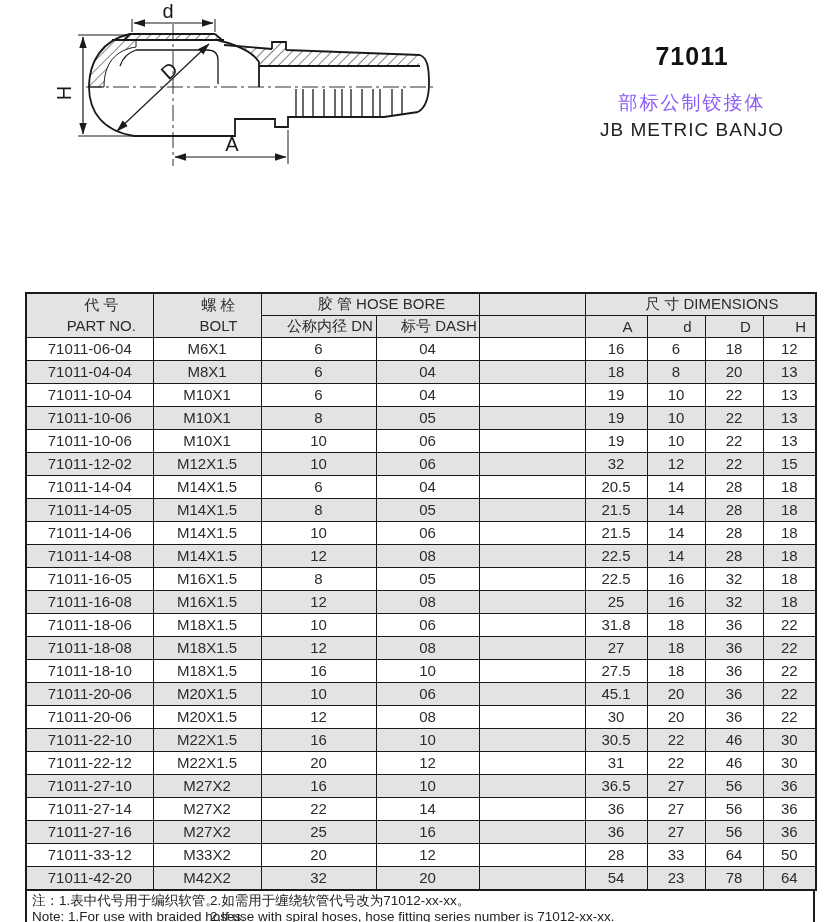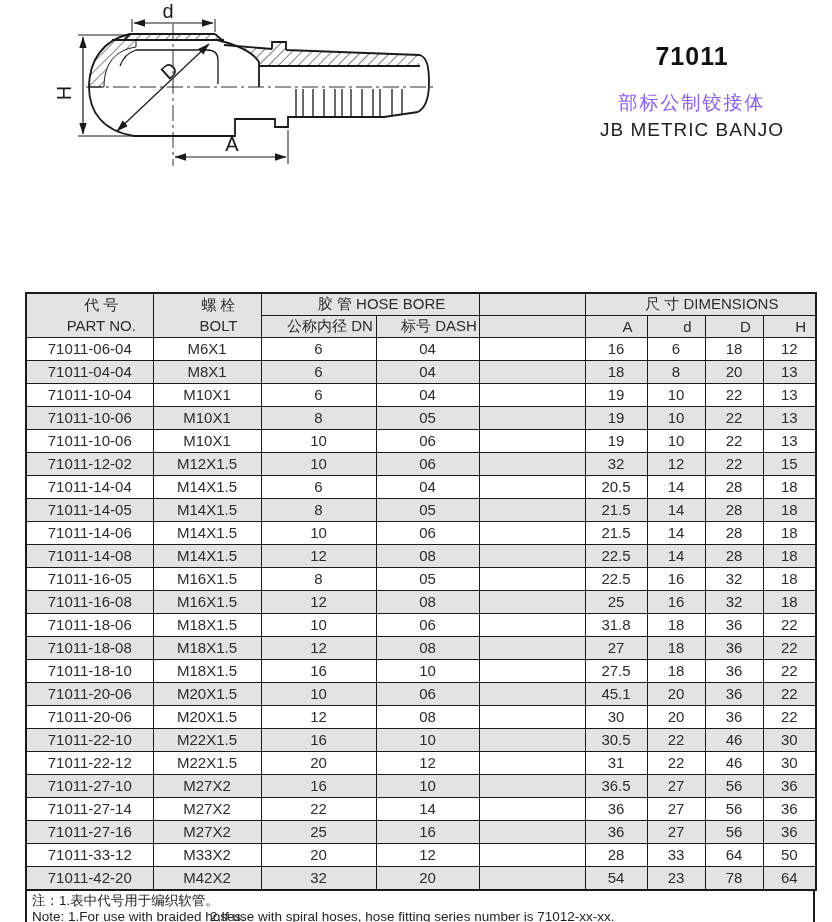--- a/index.html
+++ b/index.html
@@ -482,20 +482,21 @@
             <td>23</td>
             <td>78</td>
             <td>64</td>
           </tr>
         </tbody>
     </table>
 
     <div class="notes">
       <div class="note-line">
         <span>注：1.表中代号用于编织软管。</span>
+        <span>2.如需用于缠绕软管代号改为71012-xx-xx。</span>
       </div>
       <div class="note-line">
         <span>Note: 1.For use with braided hoses.</span>
         <span>2.If use with spiral hoses, hose fitting series number is 71012-xx-xx.</span>
       </div>
     </div>
   </div>
 
 </div>
 

